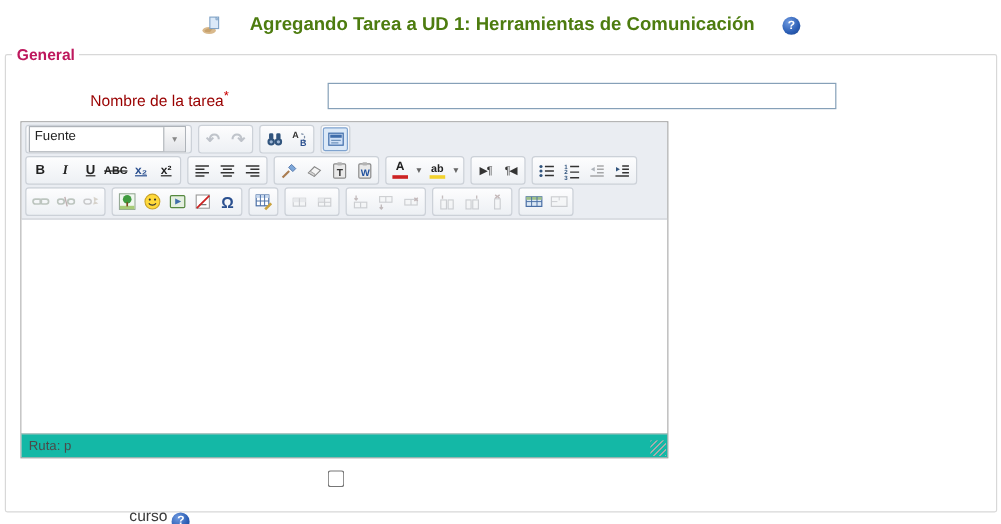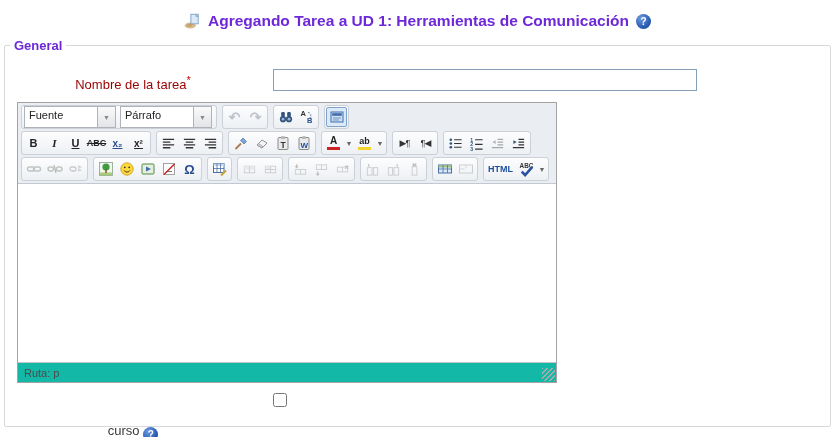--- a/index.html
+++ b/index.html
@@ -1,28 +1,28 @@
 <!DOCTYPE html>
 <html><head>
 <meta charset="utf-8">
 <style>
   html,body{margin:0;padding:0;background:#fff;}
   body{width:834px;height:437px;font-family:"Liberation Sans",sans-serif;color:#222;overflow:hidden;}
 
   
   .hdr{height:34px;display:flex;align-items:center;justify-content:center;gap:7px;padding-top:4px;}
-  .hdr h1{font-size:15.5px;margin:0;color:#6d28d9;}
+  .hdr h1{font-size:15.5px;margin:16px;color:#4d7c0f;}
   .helpicon{width:15px;height:15px;border-radius:50%;
     background:radial-gradient(circle at 35% 30%,#6f9ae0,#2a5db4 60%,#1c4288);
     color:#fff;font-size:10px;font-weight:bold;display:inline-flex;align-items:center;justify-content:center;
     flex:0 0 auto;}
 
   
   fieldset.gen{border:1px solid #d8d8d8;border-radius:2px;margin:0 3px 0 4px;padding:16px 0 0 0;height:371px;}
-  fieldset.gen legend{font-size:13px;font-weight:bold;color:#6d28d9;margin-left:5px;padding:0 4px;}
+  fieldset.gen legend{font-size:13px;font-weight:bold;color:#be185d;margin-left:5px;padding:0 4px;}
 
   .frow{display:flex;margin-bottom:6px;}
   .lcol{width:256px;text-align:center;padding-top:3px;font-size:13px;flex:0 0 auto;line-height:1.6;}
   .fcol{margin-left:12px;}
   .reqlabel{color:#990000;}
   .plainlabel{color:#3a3a3a;}
   .req{color:#cc0000;font-size:11px;vertical-align:super;}
 
   input.txt{width:416px;height:18px;border:1px solid #86a0b8;font-size:12px;padding:1px 3px;outline:none;}
 
@@ -44,21 +44,21 @@
   .strike{text-decoration:line-through;font-size:9px;font-weight:bold;}
   .subsup{font-size:10px;font-weight:bold;text-decoration:underline;}
   .glyphblue{color:#2a4f8f;font-weight:bold;}
   .dirglyph{font-size:9px;letter-spacing:-1px;color:#333;}
   .htmlglyph{color:#1d4f9e;font-weight:bold;font-size:9px;letter-spacing:0;}
   .undoglyph{font-size:14px;color:#5b79a8;font-weight:bold;line-height:1;}
   .colbtn{display:flex;flex-direction:column;align-items:center;justify-content:center;width:21px;height:20px;cursor:pointer;}
   .colbtn .letter{font-size:10px;font-weight:bold;line-height:10px;color:#222;}
   .colorbar{width:13px;height:3px;margin-top:1px;}
 
-  .tselect{display:flex;align-items:stretch;border:1px solid #aeb3b9;background:#fff;height:20px;margin:0 3px 0 1px;cursor:pointer;}
+  .tselect{display:flex;align-items:stretch;border:1px solid #aeb3b9;background:#fff;height:20px;margin:0 3px 0 1px;cursor:pointer;gap:39px;}
   .tselect .sval{width:64px;font-size:11px;padding:2px 4px;color:#222;}
   .tselect .sarrow{width:17px;border-left:1px solid #aeb3b9;background:linear-gradient(#fafafa,#e2e4e8);
     display:flex;align-items:center;justify-content:center;font-size:7px;color:#888;}
 
   .econtent{height:178px;background:#fff;border-top:1px solid #c3c9d1;cursor:text;}
   .statusbar{height:19px;background:#14b8a6;border-top:1px solid #c6c6c6;font-size:11px;color:#4a4a4a;
     display:flex;align-items:center;padding:0 6px;position:relative;}
   .resizer{position:absolute;right:1px;bottom:1px;width:13px;height:13px;cursor:nwse-resize;
     background:repeating-linear-gradient(135deg,#ababab 0 1px,transparent 1px 3.5px);}
 
@@ -98,24 +98,20 @@
     <div class="fcol">
       <div class="editor">
         <div class="toolbar">
 
           <div class="trow">
             <div class="tgroup">
               <span class="tselect">
                 <span class="sval">Fuente</span>
                 <span class="sarrow">▼</span>
               </span>
-              <span class="tselect">
-                <span class="sval">Párrafo</span>
-                <span class="sarrow">▼</span>
-              </span>
             </div>
             <div class="tgroup">
               <span class="tbtn disabled undoglyph">↶</span>
               <span class="tbtn disabled undoglyph">↷</span>
             </div>
             <div class="tgroup">
               <span class="tbtn">
                 <svg width="16" height="16" viewBox="0 0 16 16">
                   <rect x="3.2" y="3" width="3.6" height="5" rx="1.2" fill="#31547d"></rect>
                   <rect x="9.2" y="3" width="3.6" height="5" rx="1.2" fill="#31547d"></rect>
@@ -379,30 +375,20 @@
                   <rect x="1.5" y="4" width="13" height="2.5" fill="#9fc08a"></rect>
                   <path d="M1.5 8h13M6 4v8M10.5 4v8" stroke="#4a6fa5" stroke-width="0.8"></path>
                 </svg>
               </span>
               <span class="tbtn disabled">
                 <svg width="16" height="16" viewBox="0 0 16 16">
                   <rect x="1.5" y="4" width="13" height="8" fill="#f4f6f8" stroke="#8a93a2"></rect>
                   <path d="M1.5 8h5M8 4v3" stroke="#8a93a2" stroke-width="0.8"></path>
                 </svg>
               </span>
-            </div>
-            <div class="tgroup">
-              <span class="tbtn wide htmlglyph">HTML</span>
-              <span class="tbtn">
-                <svg width="17" height="17" viewBox="0 0 16 16">
-                  <text x="1.5" y="7" font-size="6" font-weight="bold" fill="#333">ABC</text>
-                  <path d="M3.5 10l3.2 3.2L13.5 5.5" stroke="#2a52a0" stroke-width="2.4" fill="none"></path>
-                </svg>
-              </span>
-              <span class="arrowpart">▼</span>
             </div>
           </div>
         </div>
 
         <div class="econtent"></div>
 
         <div class="statusbar">
           <span>Ruta: p</span>
           <span class="resizer"></span>
         </div>

